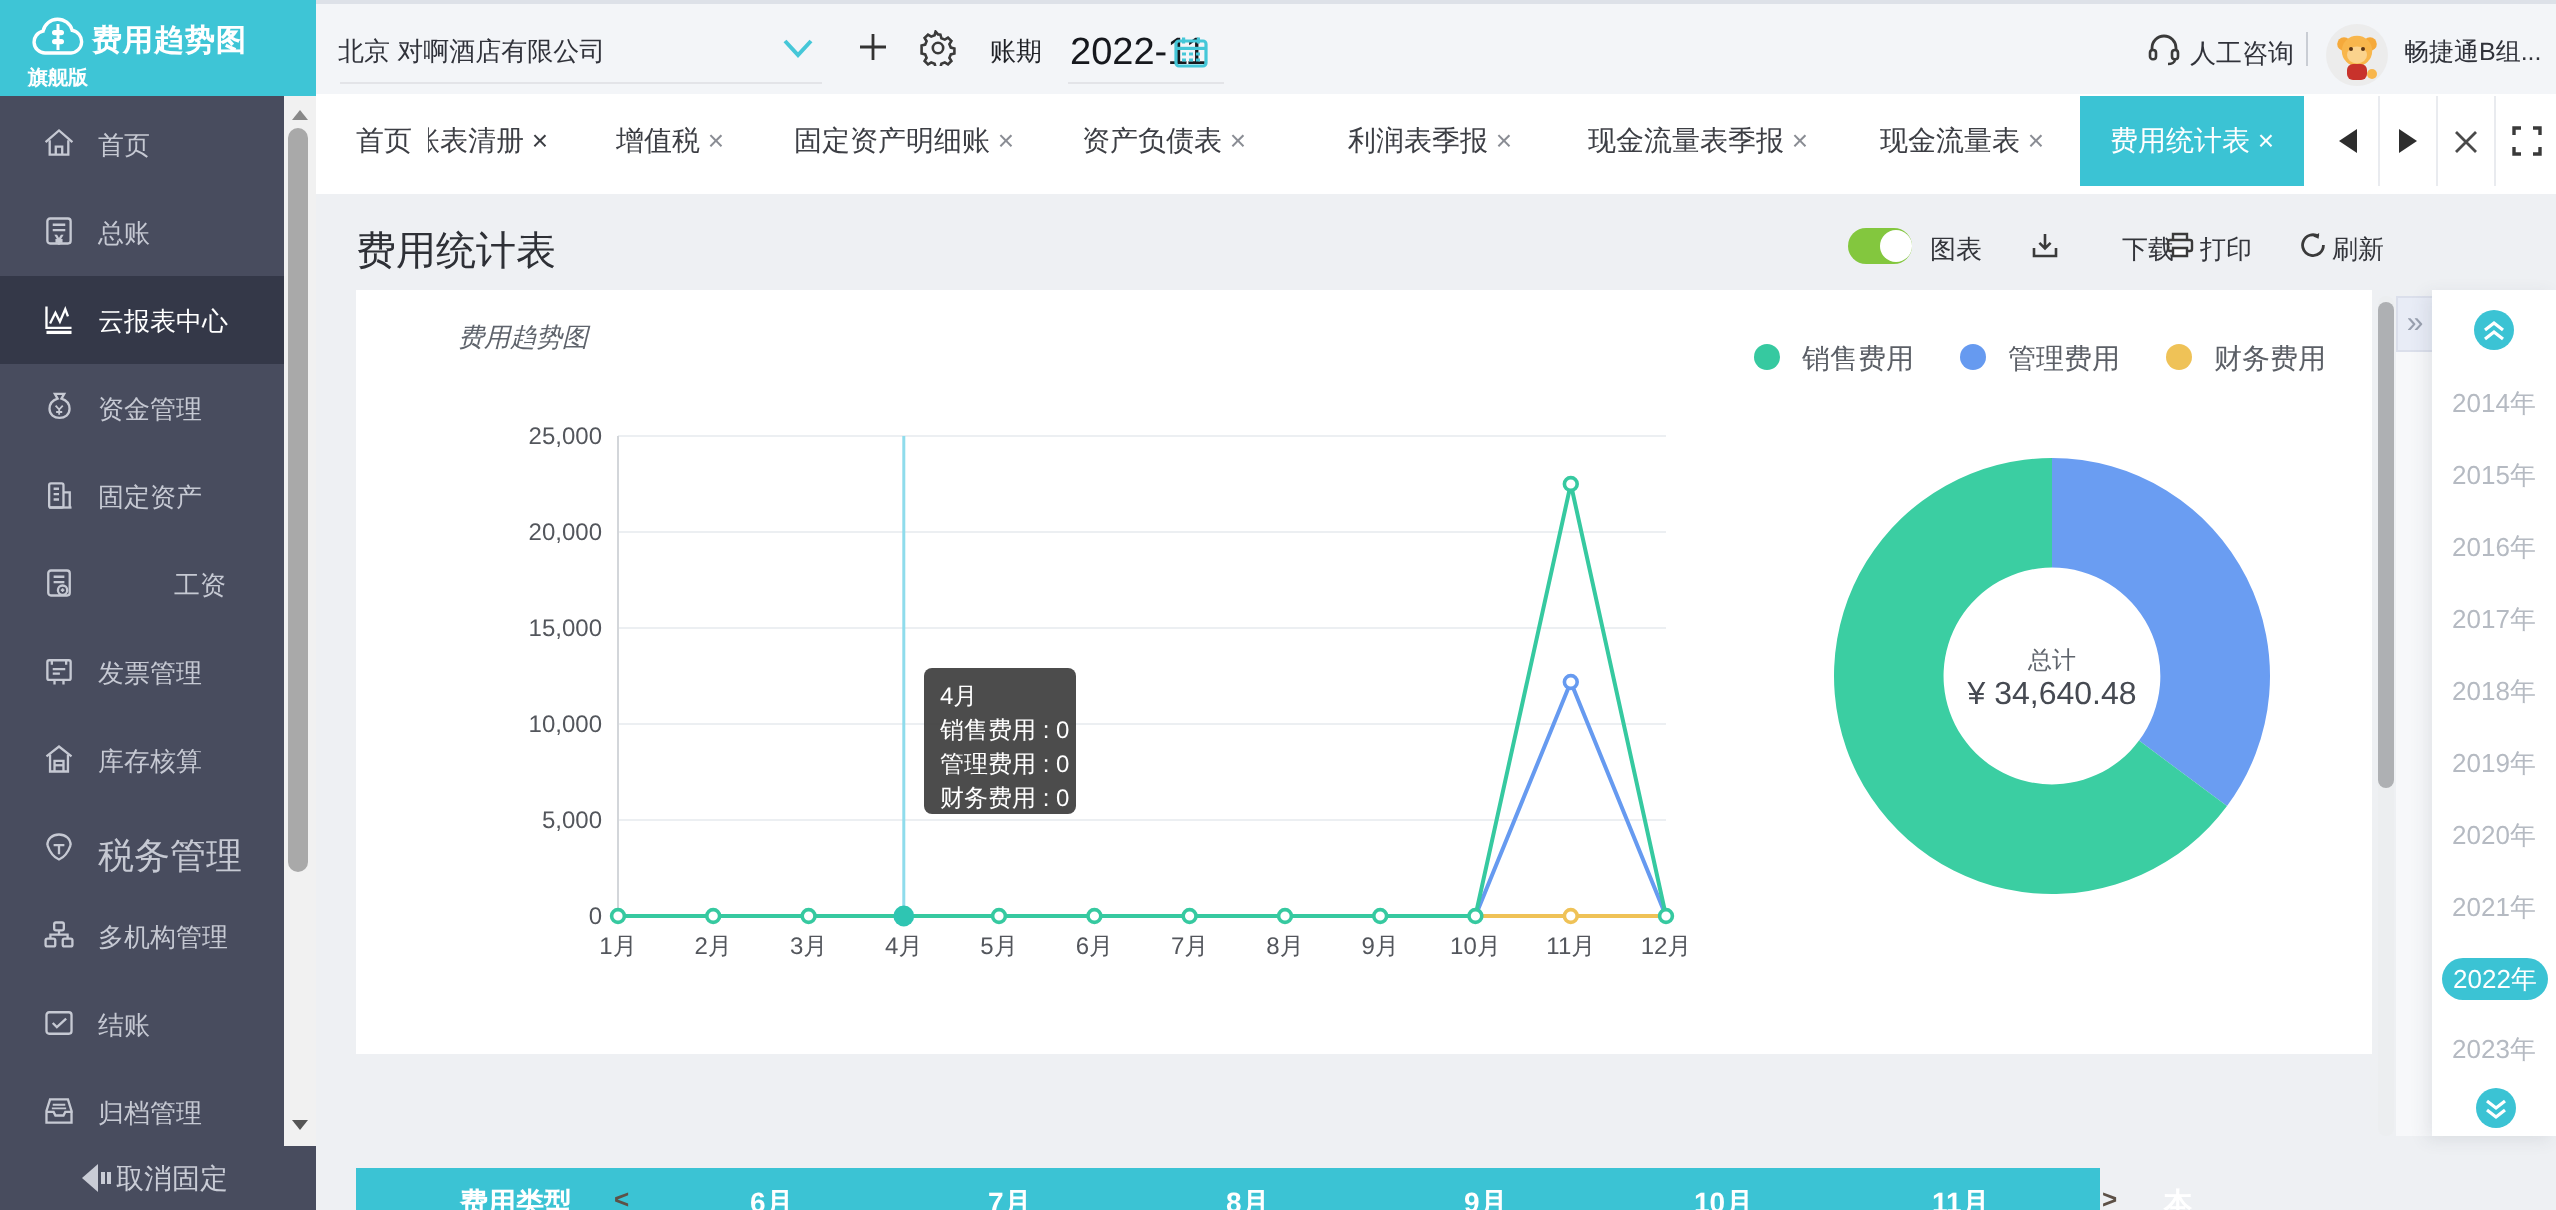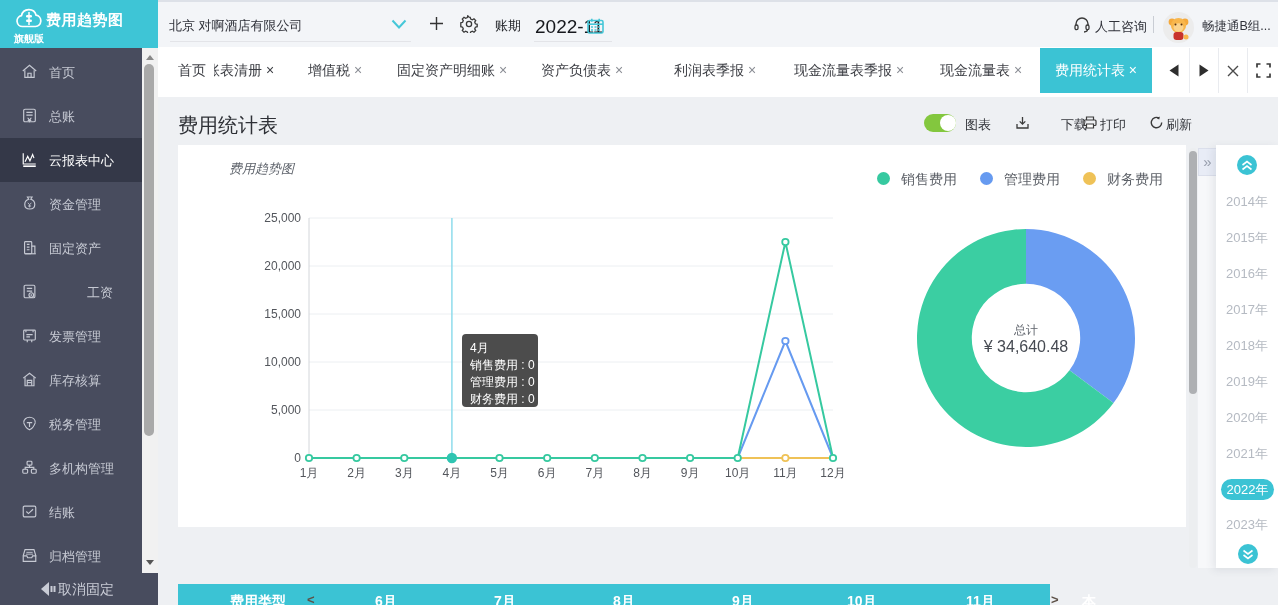--- a/index.html
+++ b/index.html
@@ -299,21 +299,21 @@
         <path d="M7 13h5" fill="none"></path>
       </svg>
       <span style="position:absolute;left:49px;top:14px;font-size:13px;">库存核算</span>
     </div>
     <div class="abs" style="left:0;top:402px;width:142px;height:44px;color:#c6c9d3;white-space:nowrap;">
       <svg style="position:absolute;left:21px;top:13px;" width="17" height="17" viewBox="0 0 19 19" stroke="#c6c9d3" stroke-width="1.3" fill="none">
         <path d="M3 8.5c0-3.6 2.9-6 6.5-6s6.5 2.4 6.5 6" fill="none"></path>
         <path d="M3 8.5c1.6 4.5 3.4 6.8 6.5 8 3.1-1.2 4.9-3.5 6.5-8" fill="none"></path>
         <path d="M6.5 8.5h6M9.5 8.5v5" fill="none"></path>
       </svg>
-      <span style="position:absolute;left:49px;top:14px;font-size:13px;">税务管理</span>
+      <span style="position:absolute;left:49px;top:14px;font-size:18px;">税务管理</span>
     </div>
     <div class="abs" style="left:0;top:446px;width:142px;height:44px;color:#c6c9d3;white-space:nowrap;">
       <svg style="position:absolute;left:21px;top:13px;" width="17" height="17" viewBox="0 0 19 19" stroke="#c6c9d3" stroke-width="1.3" fill="none">
         <rect x="6.8" y="2.5" width="5.4" height="4.4" rx="1" fill="none"></rect>
         <rect x="2" y="11.5" width="5.4" height="4.4" rx="1" fill="none"></rect>
         <rect x="11.6" y="11.5" width="5.4" height="4.4" rx="1" fill="none"></rect>
         <path d="M9.5 7v2.3M4.7 11.5V9.3h9.6v2.2" fill="none"></path>
       </svg>
       <span style="position:absolute;left:49px;top:14px;font-size:13px;">多机构管理</span>
     </div>

